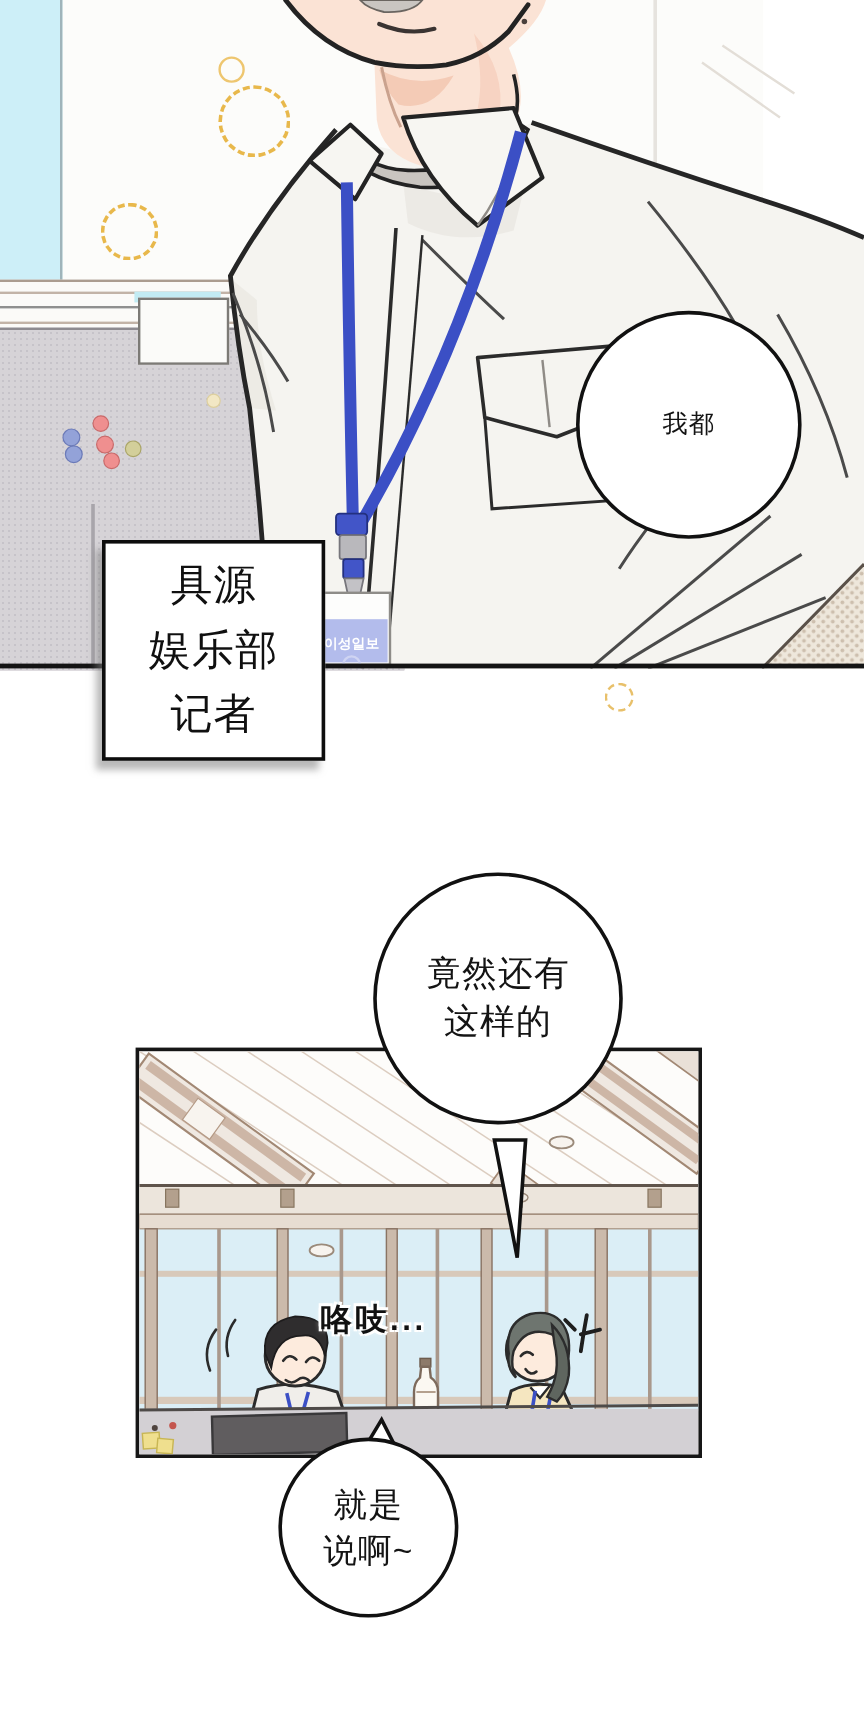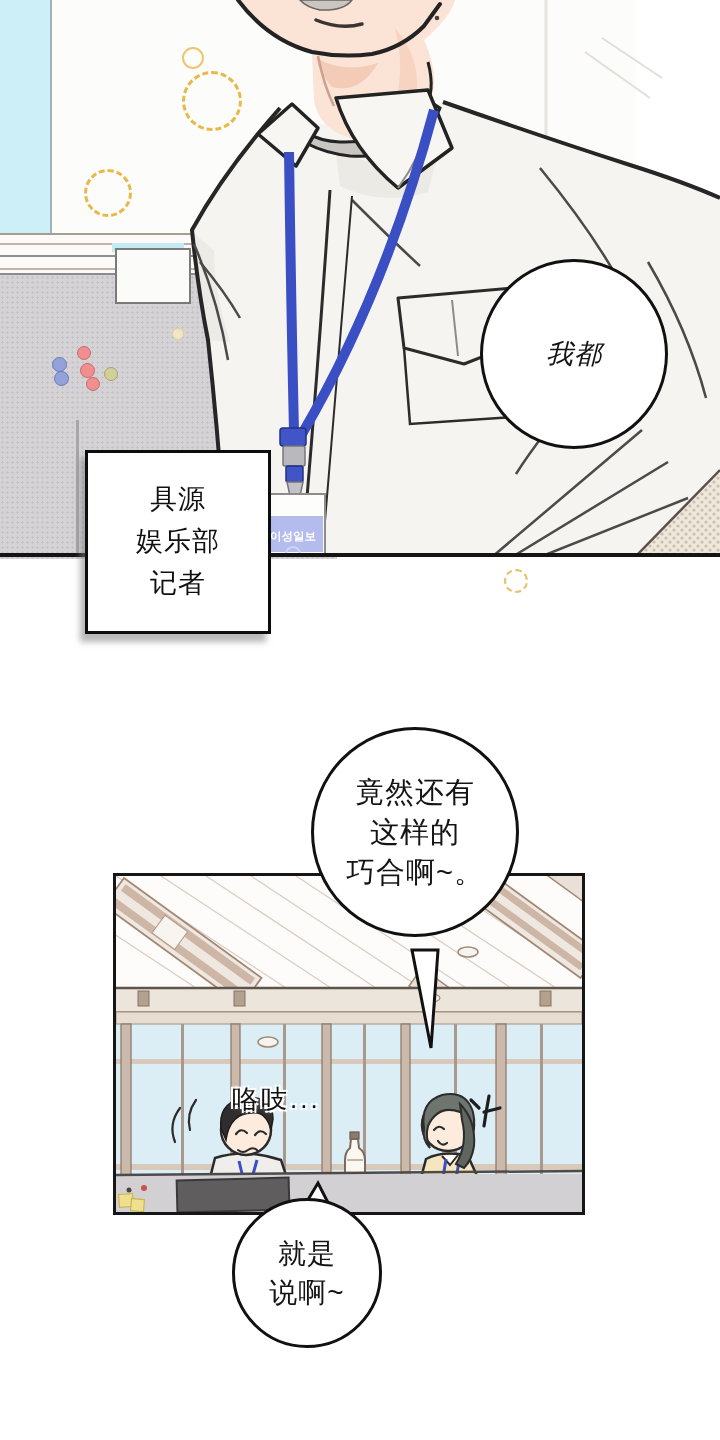--- a/index.html
+++ b/index.html
@@ -22,36 +22,36 @@
   #white-box{left:115px;top:248px;width:72px;height:52px;background:#fbfbf9;border:2px solid #7c7a76;z-index:2;}
   .pin{position:absolute;border-radius:50%;z-index:3;}
   .sparkle{position:absolute;border-radius:50%;z-index:3;background:transparent;}
   #char-svg{left:0;top:0;z-index:5;}
   #p1-border{left:0;top:553px;width:720px;height:4px;background:#141414;z-index:6;}
   
   #caption-box{left:85px;top:450px;width:180px;height:178px;background:#ffffff;
     border:3px solid #0d0d0d;z-index:14;display:flex;flex-direction:column;
     align-items:center;justify-content:center;
     box-shadow:-5px 8px 6px rgba(125,125,125,.55);}
-  #caption-box .cap-line{font-size:27px;line-height:1.55;color:#101010;letter-spacing:1px;white-space:nowrap;}
+  #caption-box .cap-line{font-size:35px;line-height:1.55;color:#101010;letter-spacing:1px;white-space:nowrap;}
   
   .bubble{position:absolute;background:#ffffff;border:3.5px solid #111111;border-radius:50%;
     display:flex;flex-direction:column;align-items:center;justify-content:center;box-sizing:border-box;}
   .bubble .b-line{color:#141414;white-space:nowrap;letter-spacing:1px;}
   #bubble1{left:480px;top:259px;width:188px;height:190px;z-index:15;}
-  #bubble1 .b-line{font-size:27px;line-height:1.36;font-style:italic;}
+  #bubble1 .b-line{font-size:21px;line-height:1.36;}
   #bubble2{left:311px;top:727px;width:208px;height:210px;z-index:20;}
   #bubble2 .b-line{font-size:29px;line-height:1.38;}
   #bubble3{left:232px;top:1198px;width:150px;height:150px;z-index:20;}
   #bubble3 .b-line{font-size:28px;line-height:1.4;}
   .tail{position:absolute;z-index:19;}
   
   #panel2{left:113px;top:873px;width:472px;height:342px;box-sizing:border-box;
     border:3px solid #161616;background:#fdfcfa;overflow:hidden;z-index:10;}
-  #sfx{left:116px;top:206px;font-size:26px;font-weight:normal;color:#111;letter-spacing:3px;z-index:12;
+  #sfx{left:151px;top:206px;font-size:26px;font-weight:bold;color:#111;letter-spacing:3px;z-index:12;
     text-shadow:-2px -2px 0 #fff,2px -2px 0 #fff,-2px 2px 0 #fff,2px 2px 0 #fff,0 0 5px #fff;}
   #gap-sparkle{z-index:2;}
 </style>
 </head>
 <body>
 
 <div class="abs" id="panel1">
 
   <div class="abs" id="win-strip"></div>
   <div class="abs" id="sill">
@@ -301,21 +301,20 @@
   <div class="abs" id="sfx">咯吱...</div>
 </div>
 
 <svg class="tail" style="left:400px;top:945px" width="50" height="110" viewBox="0 0 50 110">
   <polygon points="12,5 38,5 31,103" fill="#ffffff" stroke="#111111" stroke-width="3"></polygon>
 </svg>
 
 <div class="bubble" id="bubble2">
   <div class="b-line">竟然还有</div>
   <div class="b-line">这样的</div>
-  <div class="b-line">巧合啊~。</div>
 </div>
 
 <svg class="tail" style="left:275px;top:1175px" width="75" height="70" viewBox="0 0 75 70">
   <polygon points="10,63 43,8 67,55" fill="#ffffff" stroke="#111111" stroke-width="3"></polygon>
 </svg>
 
 <div class="bubble" id="bubble3">
   <div class="b-line">就是</div>
   <div class="b-line">说啊~</div>
 </div>

